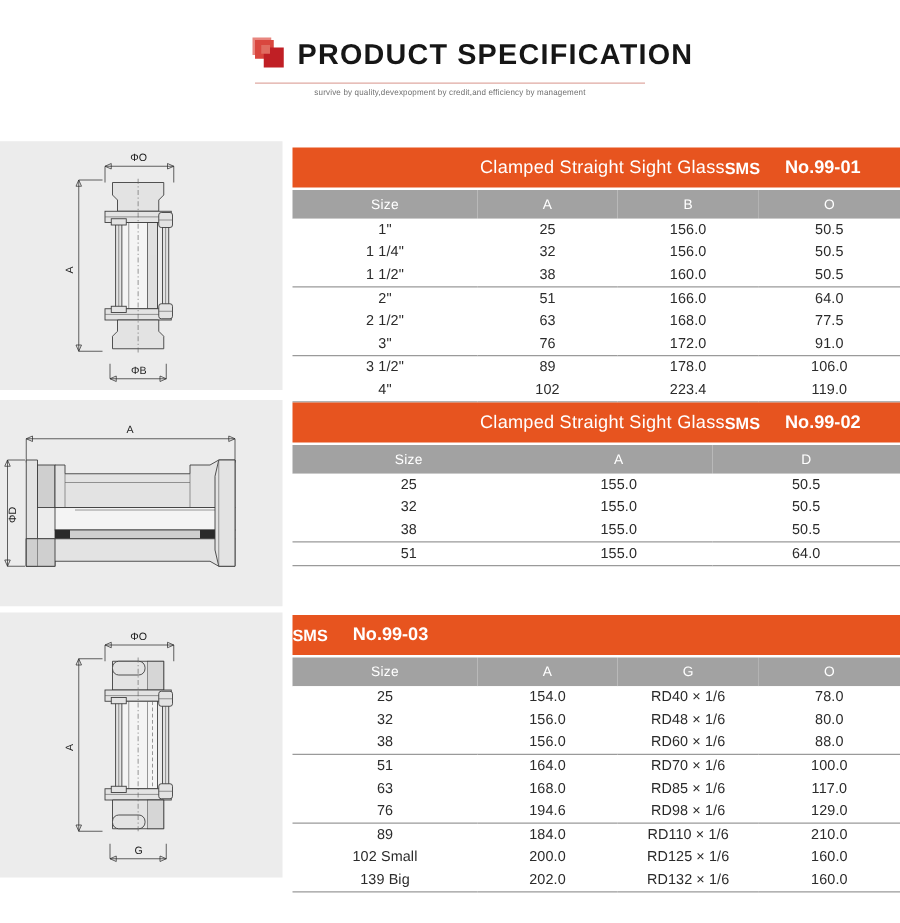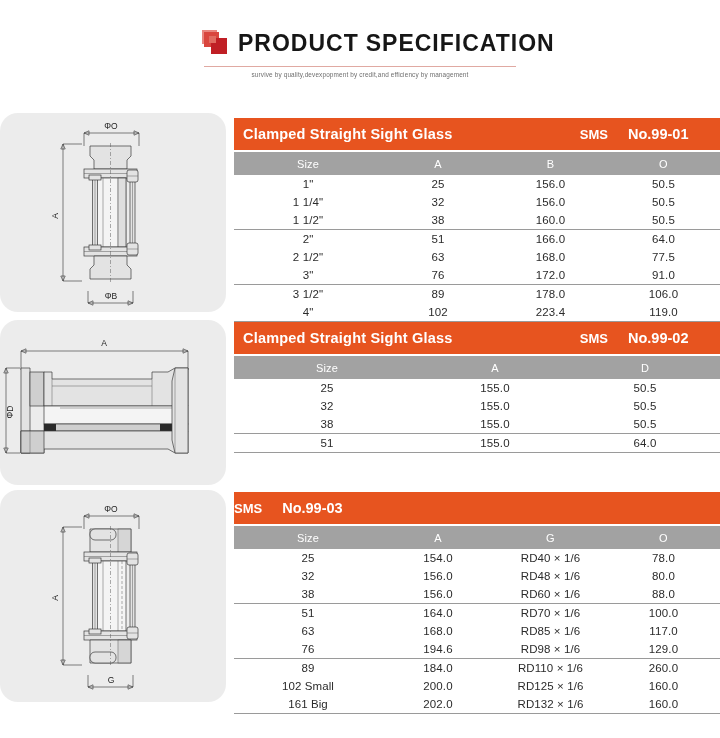--- a/index.html
+++ b/index.html
@@ -89,21 +89,20 @@
     white-space: nowrap;
     transform: scaleY(1.05);
   }
 
   
   .panel {
     position: absolute;
     left: 0;
     width: 226px;
     background: #ececec;
-    border-radius: 18px;
   }
   #panel-1 { top: 113px; height: 199px; }
   #panel-2 { top: 320px; height: 165px; }
   #panel-3 { top: 490px; height: 212px; }
 
   .drawing {
     position: absolute;
     left: 0; top: 0;
     width: 226px;
     height: 100%;
@@ -122,25 +121,26 @@
   .tbl-title {
     position: relative;
     height: 32px;
     background: #e7541f;
     color: #ffffff;
     display: flex;
     align-items: center;
   }
   .tbl-title-name {
     font-size: 14.5px;
-    font-weight: bold;
+    font-weight: normal;
     letter-spacing: 0.2px;
-    padding-left: 9px;
+    padding-left: 27px;
     flex: 1 1 auto;
     white-space: nowrap;
+    text-align: right;
   }
   .tbl-title-std {
     font-size: 13px;
     font-weight: bold;
     white-space: nowrap;
     padding-right: 0;
   }
   .tbl-title-no {
     font-size: 14.5px;
     font-weight: bold;
@@ -574,30 +574,30 @@
           <tr class="grp-end">
             <td>76</td>
             <td>194.6</td>
             <td>RD98 × 1/6</td>
             <td>129.0</td>
           </tr>
           <tr>
             <td>89</td>
             <td>184.0</td>
             <td>RD110 × 1/6</td>
-            <td>260.0</td>
+            <td>210.0</td>
           </tr>
           <tr>
             <td>102 Small</td>
             <td>200.0</td>
             <td>RD125 × 1/6</td>
             <td>160.0</td>
           </tr>
           <tr class="tbl-end">
-            <td>161 Big</td>
+            <td>139 Big</td>
             <td>202.0</td>
             <td>RD132 × 1/6</td>
             <td>160.0</td>
           </tr>
         </tbody>
     </table>
   </div>
 </div>
 
 </body></html>

